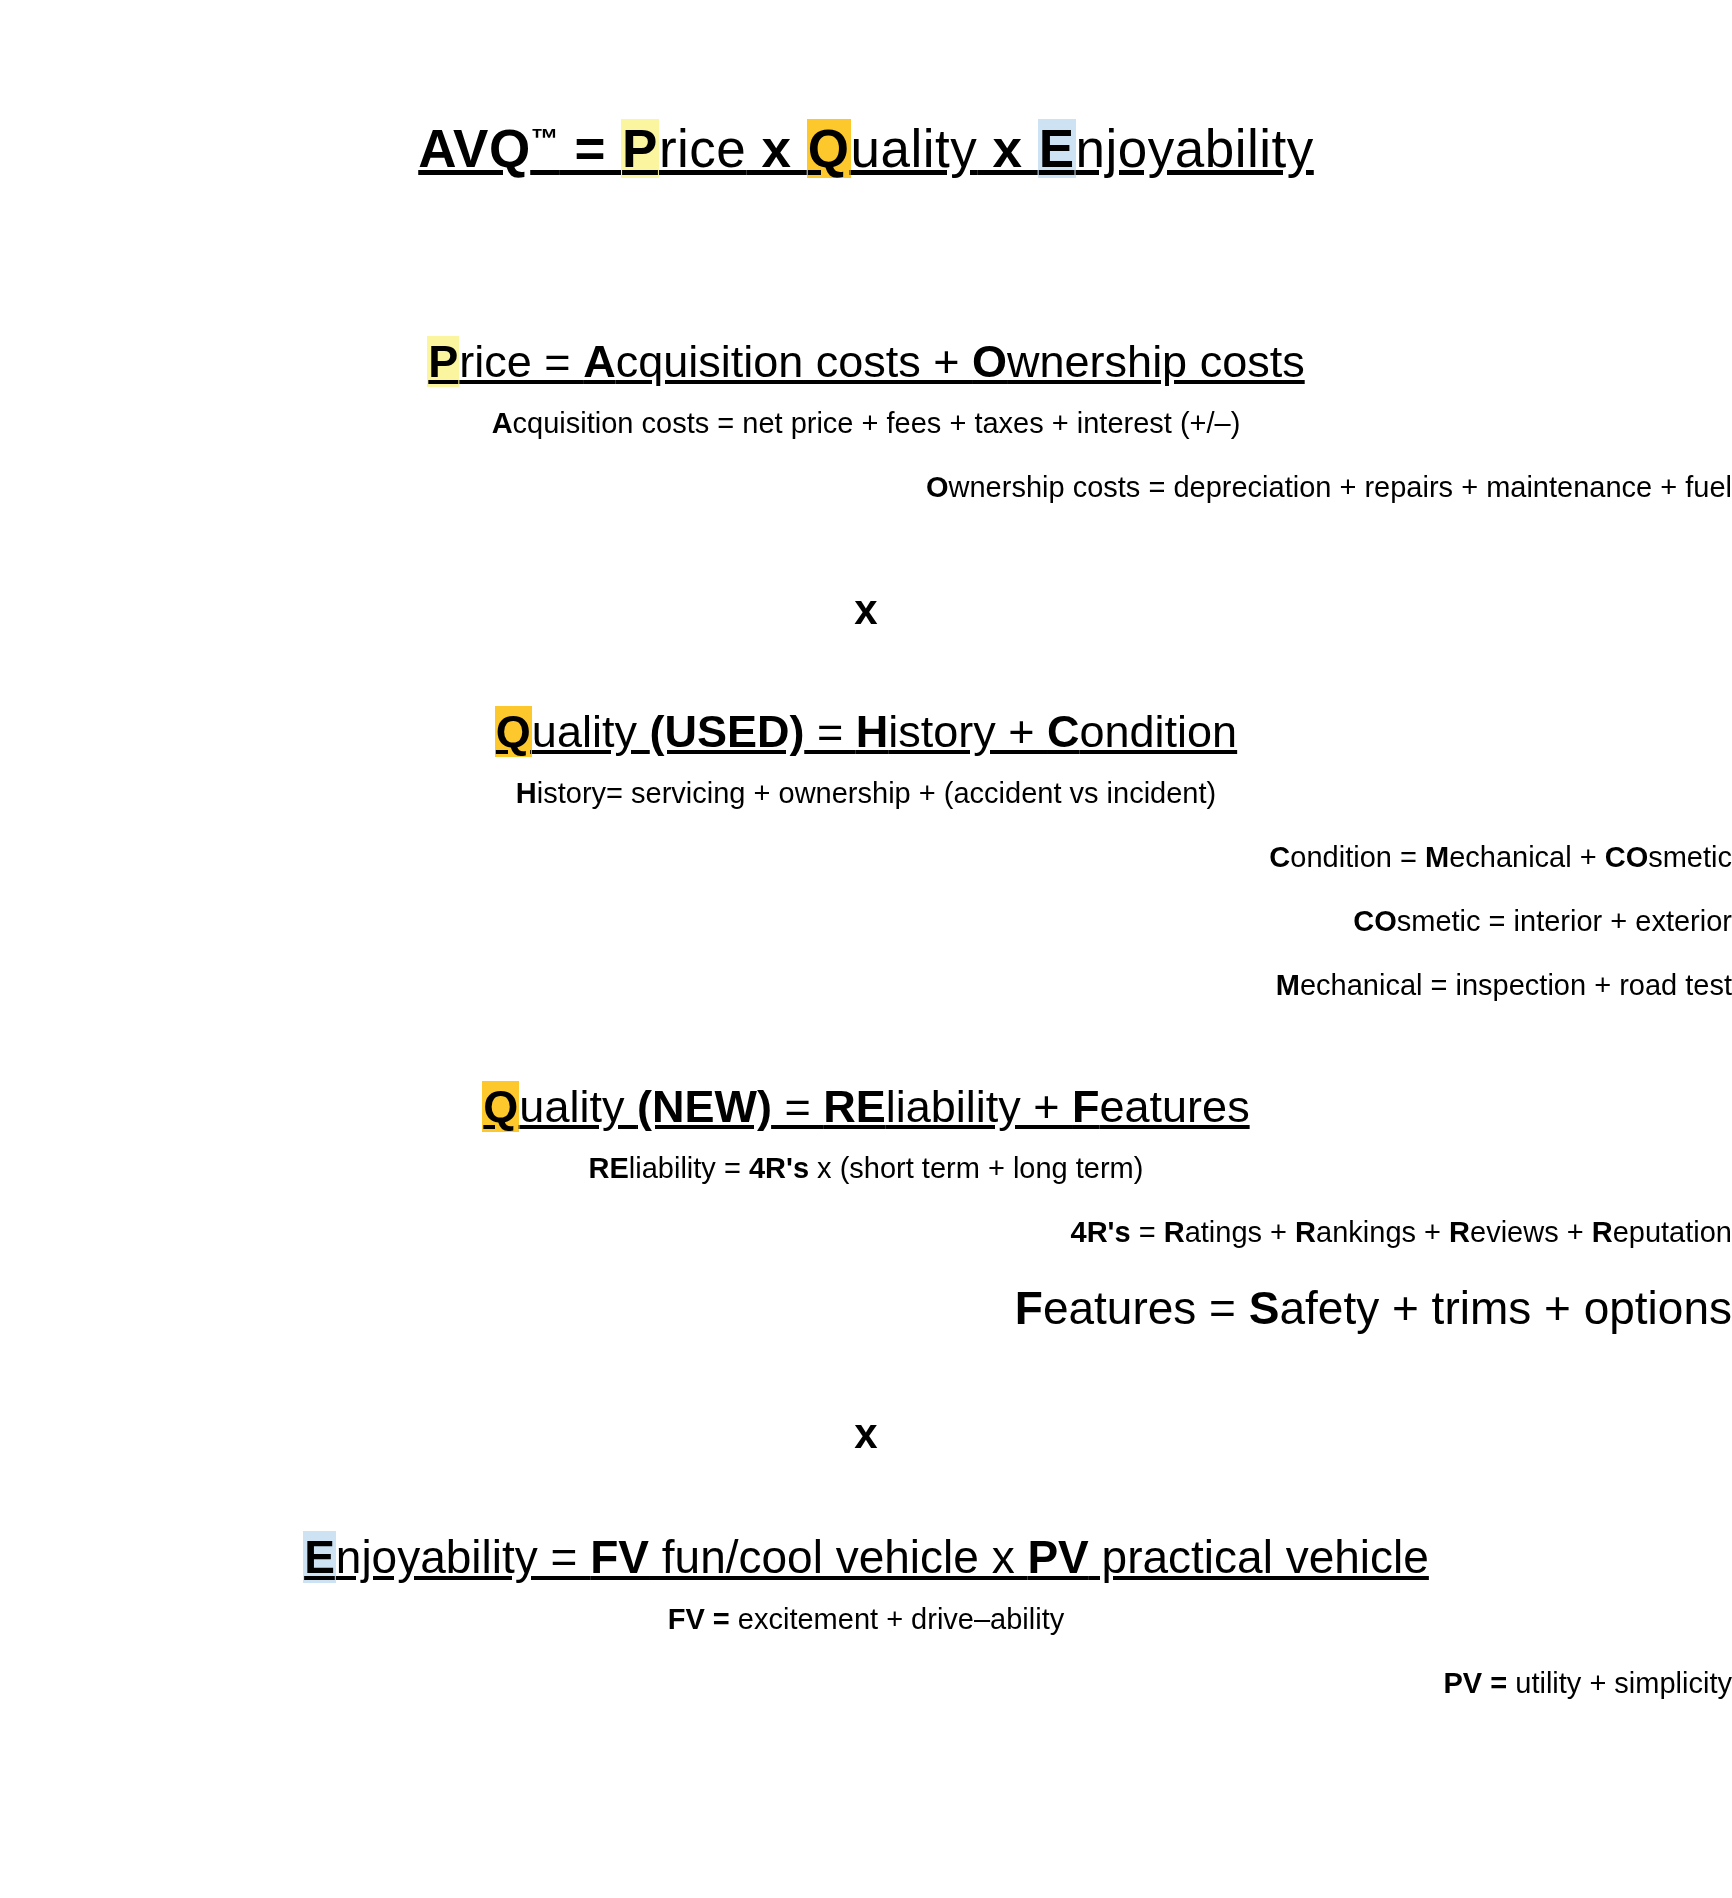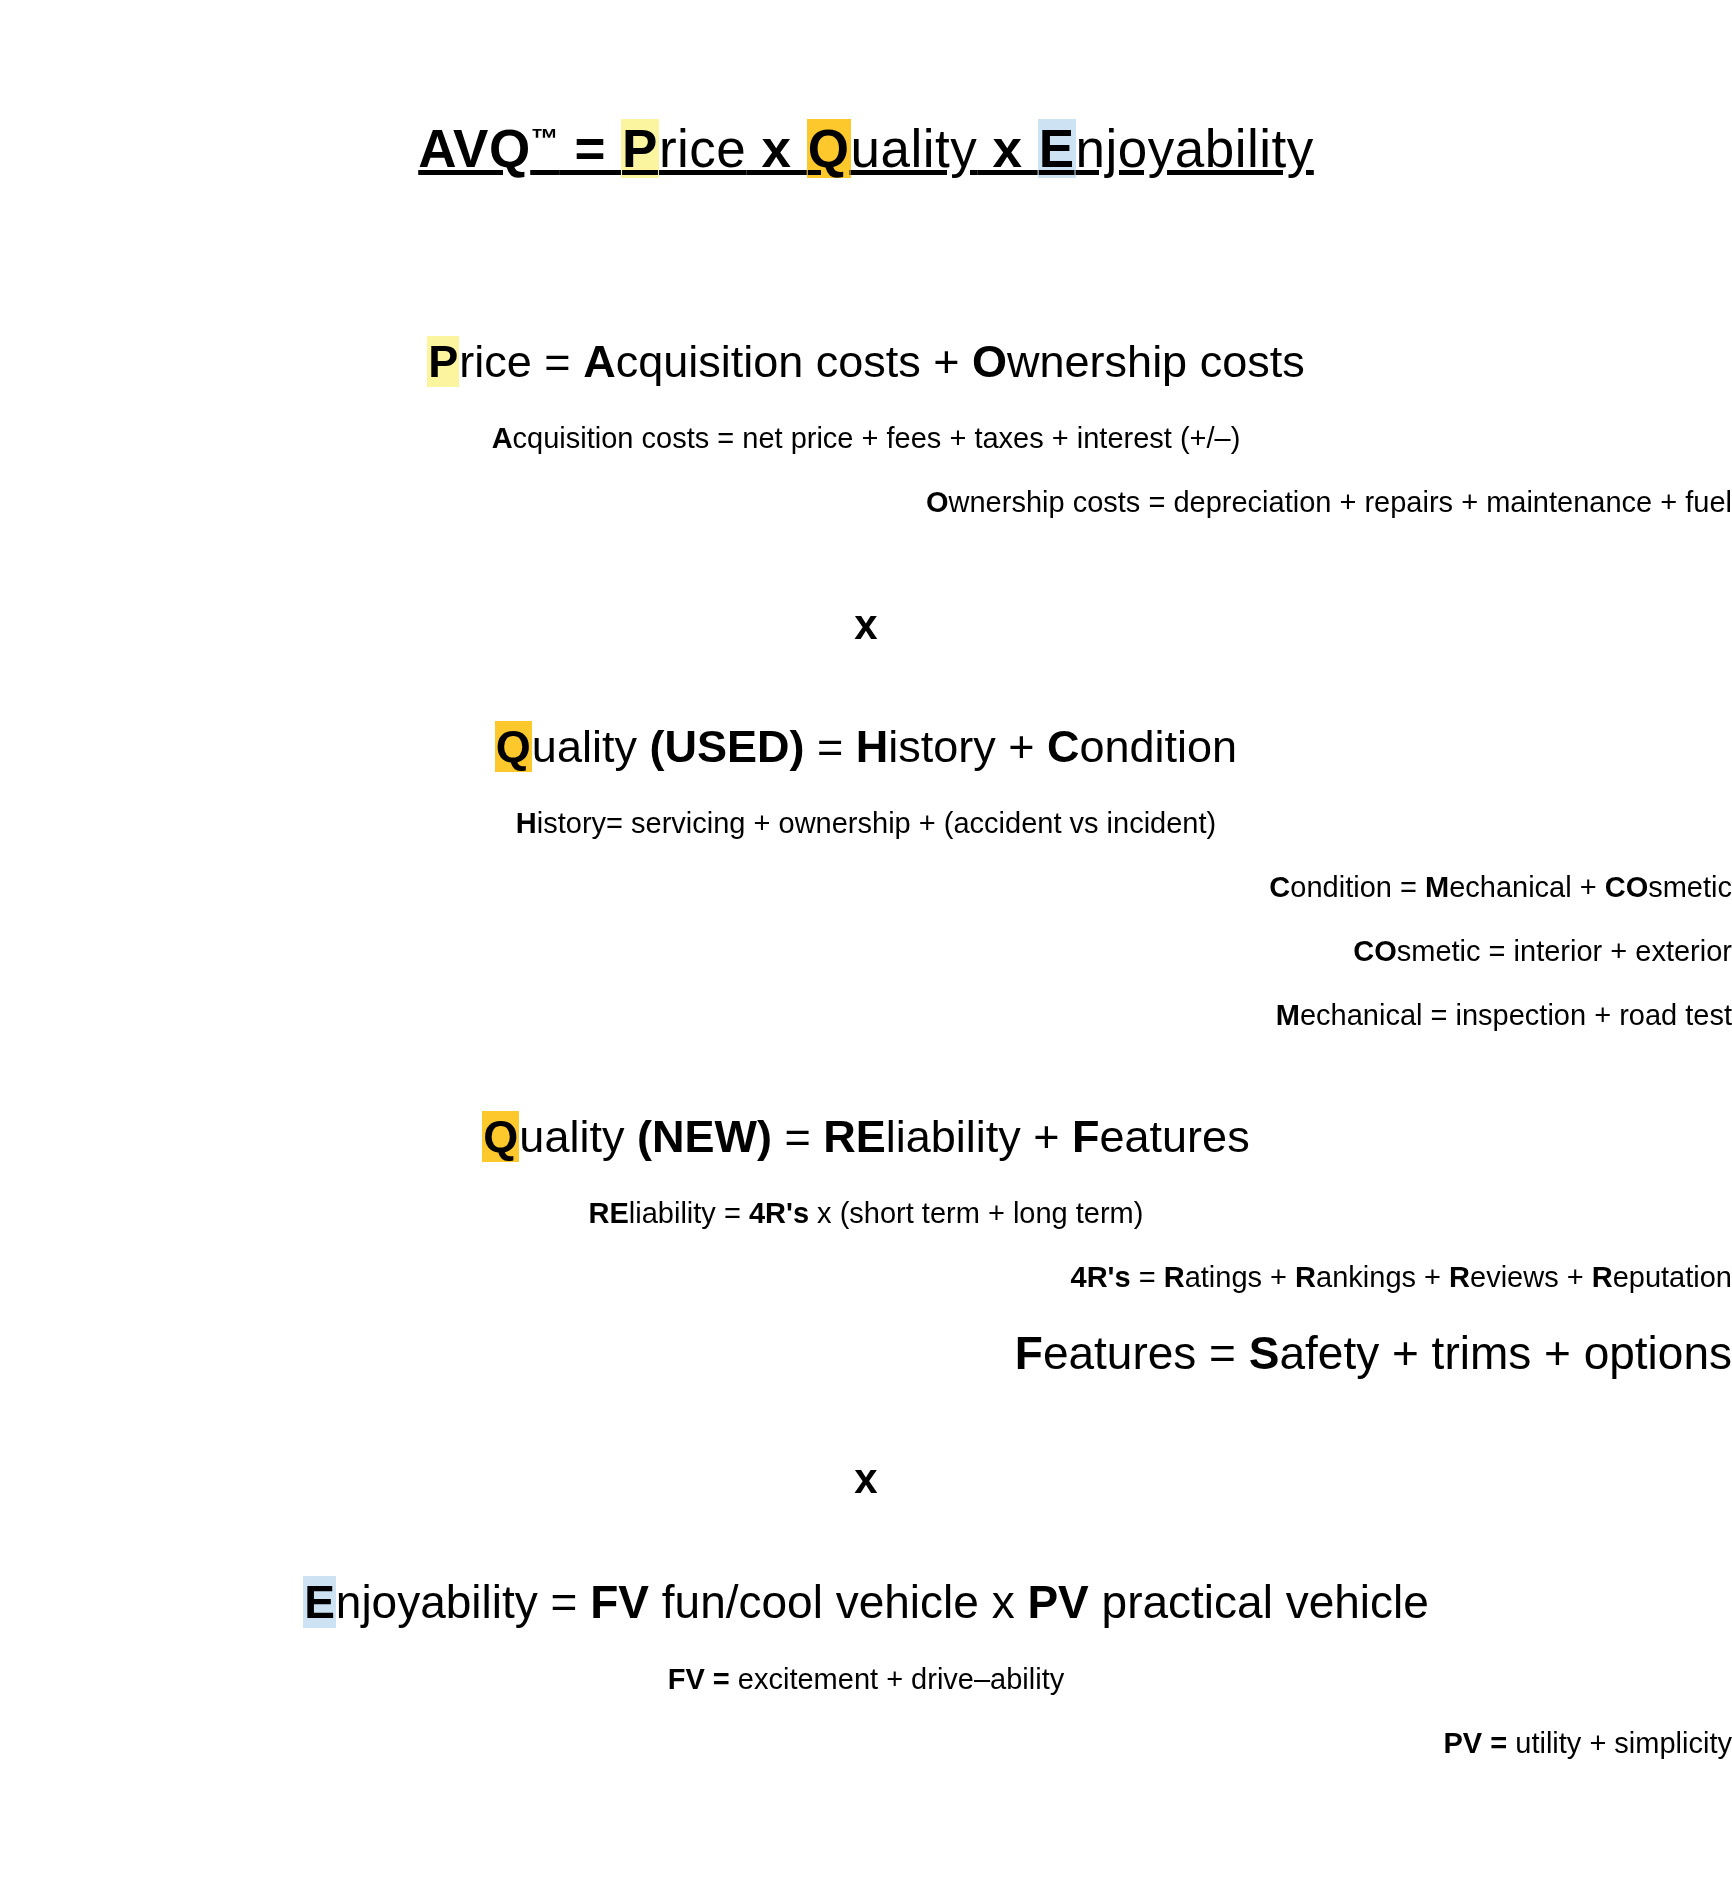--- a/index.html
+++ b/index.html
@@ -42,20 +42,21 @@
   .title .light { font-weight: 400; }
   .title .tm { font-size: 28px; vertical-align: super; font-weight: bold; }
 
   
   .block { margin-top: 0; }
 
   .head {
     font-size: 45px;
     font-weight: 400;
     white-space: nowrap;
+    text-decoration: underline;
   }
   .head .cap { font-weight: bold; }
 
   .sub {
     font-size: 29px;
     font-weight: 400;
     white-space: nowrap;
     line-height: 1.45;
   }
   .sub .cap { font-weight: bold; }
@@ -66,21 +67,21 @@
   }
 
   
   .sp-price   { margin-top: 157px; }
   .sp-x1      { margin-top: 78px; }
   .sp-qused   { margin-top: 72px; }
   .sp-qnew    { margin-top: 75px; }
   .sp-x2      { margin-top: 68px; }
   .sp-enjoy   { margin-top: 72px; }
 
-  .line-gap-1 { margin-top: 29px; }
+  .line-gap-1 { margin-top: 14px; }
   .line-gap-2 { margin-top: 22px; text-align: right; }
 
   .enjoy-head { font-size: 46px; }
 </style>
 </head>
 <body>
 
 <div class="page">
 
   <div class="title center">

